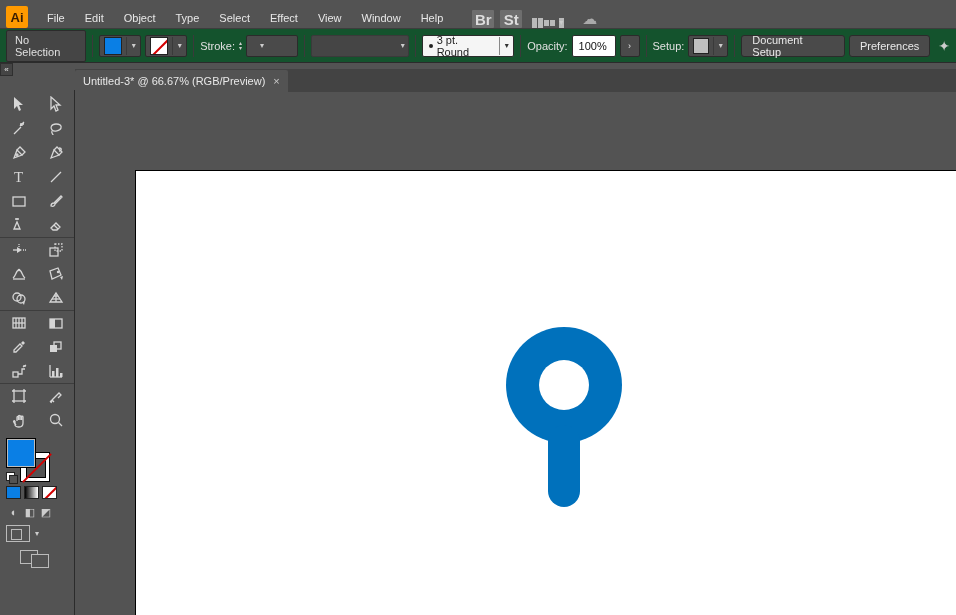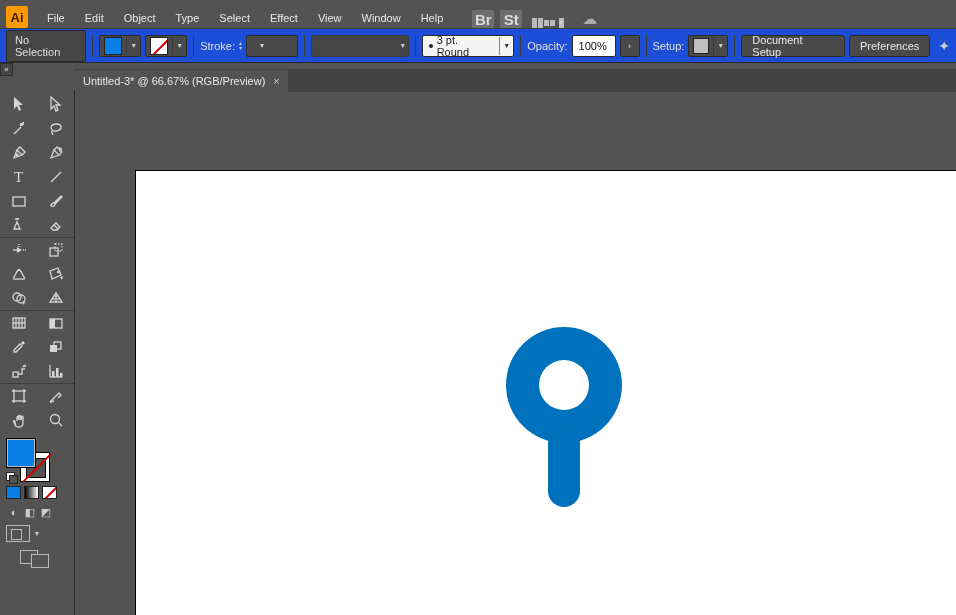--- a/index.html
+++ b/index.html
@@ -11,21 +11,21 @@
 .menu-item { padding:4px 9px; border-radius:2px; cursor:default;margin-top:48px; }
 .menu-spacer { width:14px; }
 .sq-btn { width:22px; height:18px; background:#6e6e6e; display:flex; align-items:center; justify-content:center; font-size:15px; font-weight:bold; color:#ddd; border-radius:1px; margin:0 2px; }
 .layout-ic { display:flex; gap:1px; margin:0 6px; align-items:center;}
 .layout-ic span { width:5px; height:10px; background:#bababa; }
 .layout-ic .sm { height:6px; }
 .chev { font-size:8px; color:#ccc; margin-left:3px;}
 .cloud-ic { color:#aaa; font-size:15px; margin-left:10px;}
 
 
-.ctrlbar { height:35px; background:#1d4ed8; border-top:1px solid #3d3d3d; border-bottom:1px solid #2b2b2b; display:flex; align-items:center; padding:0 6px; gap:4px; font-size:11px; }
+.ctrlbar { height:35px; background:#14532d; border-top:1px solid #3d3d3d; border-bottom:1px solid #2b2b2b; display:flex; align-items:center; padding:0 6px; gap:4px; font-size:11px; }
 .nosel { background:#454545; border:1px solid #2b2b2b; border-radius:2px; padding:3px 8px; color:#e0e0e0; }
 .vline { width:1px; height:22px; background:#3a3a3a; margin:0 2px; }
 .swatch { width:18px; height:18px; display:inline-block; vertical-align:middle; }
 .swatch-blue { background:#0a7fe5; border:1px solid #222; }
 .swatch-none { background:#fff; border:1px solid #222; position:relative; overflow:hidden;}
 .swatch-none::after{content:""; position:absolute; left:-3px; top:8px; width:26px; height:2px; background:#d40000; transform:rotate(-45deg);}
 .drop { width:14px; height:18px; display:inline-flex; align-items:center; justify-content:center; font-size:8px; color:#ccc; border-left:1px solid #3a3a3a; cursor:default;}
 .cbx { display:flex; align-items:center; background:#4a4a4a; border:1px solid #2b2b2b; border-radius:2px; height:22px; }
 .cbx .body { padding:0 4px; display:flex; align-items:center; gap:3px;}
 .lbl { color:#e0e0e0; }

